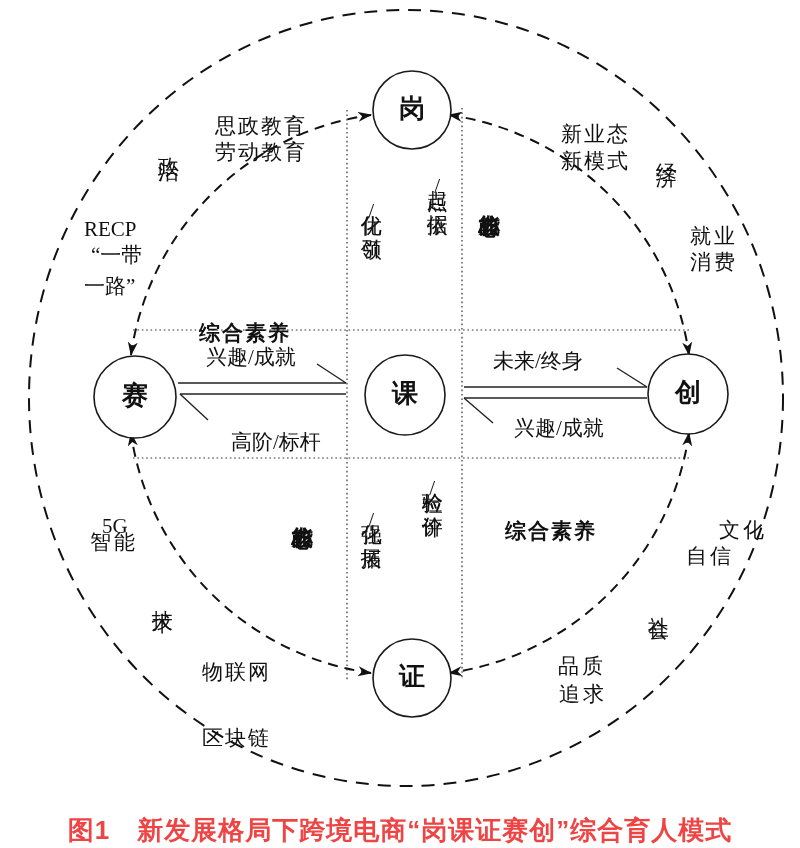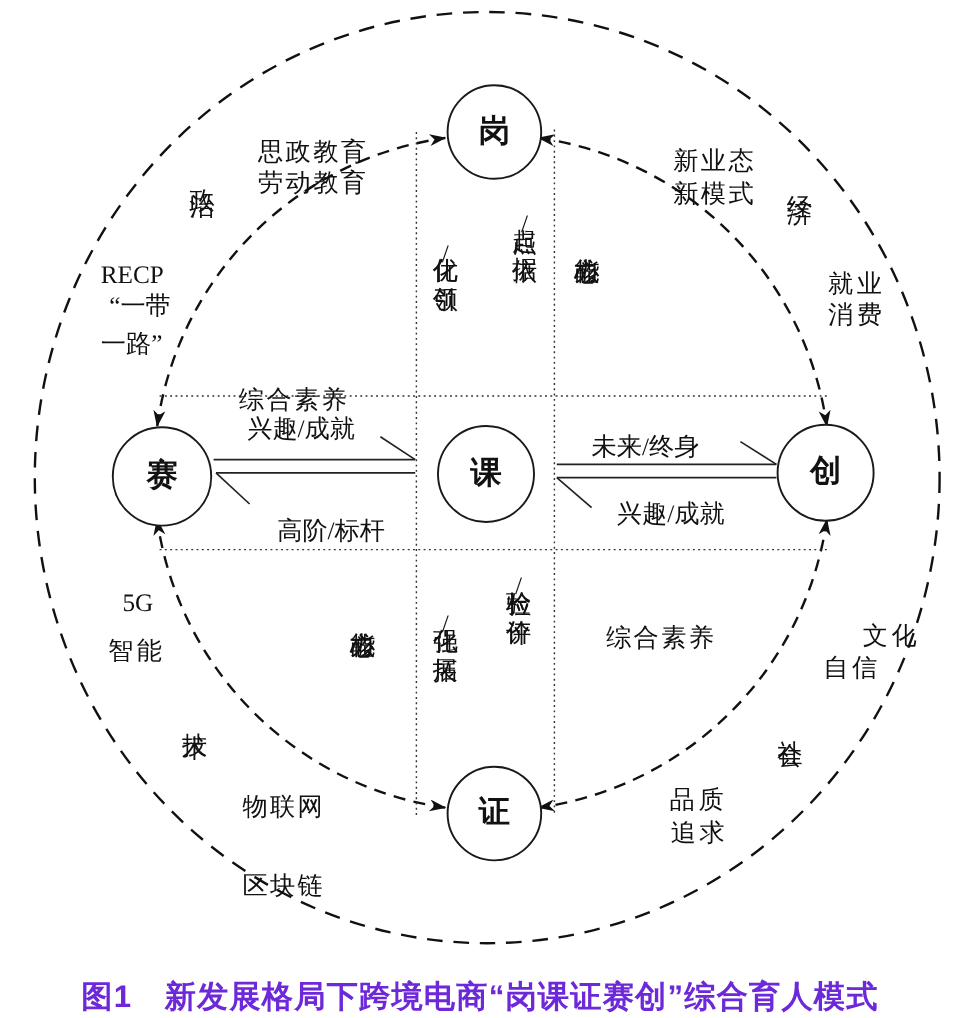--- a/index.html
+++ b/index.html
@@ -3,25 +3,25 @@
 <meta charset="utf-8">
 <style>
   html,body{margin:0;padding:0;background:#fff;}
   #stage{position:relative;width:800px;height:848px;background:#fff;overflow:hidden;
          font-family:"Liberation Serif","DejaVu Serif",serif;color:#111;}
   #gfx{position:absolute;left:0;top:0;}
   .lbl{position:absolute;font-size:21px;line-height:1.15;white-space:nowrap;color:#111;}
   .vert{writing-mode:vertical-rl;text-orientation:upright;}
   .sp2{letter-spacing:2px;margin-top:40px;}
   .sp3{letter-spacing:3px;}
-  .b{font-weight:normal;}
+  .b{font-weight:bold;}
   .node-label{position:absolute;font-size:26px;font-weight:bold;transform:translate(-50%,-54%);white-space:nowrap;}
   .caption{position:absolute;left:0;top:813px;width:100%;text-align:center;
            font-family:"Liberation Sans","DejaVu Sans",sans-serif;font-weight:bold;font-size:26px;
-           letter-spacing:1px;color:#6d28d9;}
+           letter-spacing:1px;color:#ef4444;}
 </style>
 </head>
 <body>
 
 <div id="stage">
 
   <svg id="gfx" width="800" height="848" viewBox="0 0 800 848">
     <defs>
       <marker id="arr" markerUnits="userSpaceOnUse" markerWidth="16" markerHeight="14" refX="13" refY="5" orient="auto-start-reverse">
         <path d="M0,0 L14,5 L0,10 L4,5 Z" fill="#111"></path>
@@ -92,25 +92,25 @@
   <div class="lbl sp3" style="left:690px;top:224px">就业</div>
   <div class="lbl sp3" style="left:690px;top:250px">消费</div>
 
   <div class="lbl vert" style="left:359px;top:199px">优化/引领</div>
   <div class="lbl vert" style="left:425px;top:174px">起点/依据</div>
   <div class="lbl vert b" style="left:477px;top:198px">核心能力</div>
 
   <div class="lbl" style="left:206px;top:345px">兴趣/成就</div>
   <div class="lbl" style="left:231px;top:430px">高阶/标杆</div>
 
-  <div class="lbl" style="left:493px;top:360px">未来/终身</div>
+  <div class="lbl" style="left:493px;top:349px">未来/终身</div>
   <div class="lbl" style="left:514px;top:416px">兴趣/成就</div>
   <div class="lbl b sp2" style="left:505px;top:479px">综合素养</div>
 
-  <div class="lbl" style="left:102px;top:490px">5G</div>
+  <div class="lbl" style="left:102px;top:514px">5G</div>
   <div class="lbl sp3" style="left:90px;top:530px">智能</div>
   <div class="lbl vert sp3" style="left:150px;top:593px">技术</div>
   <div class="lbl sp2" style="left:202px;top:620px">物联网</div>
   <div class="lbl sp2" style="left:202px;top:686px">区块链</div>
 
   <div class="lbl vert b" style="left:290px;top:510px">核心能力</div>
   <div class="lbl vert" style="left:359px;top:508px">强化/拓展</div>
   <div class="lbl vert" style="left:420px;top:476px">检验/评价</div>
 
   <div class="lbl sp3" style="left:719px;top:518px">文化</div>

